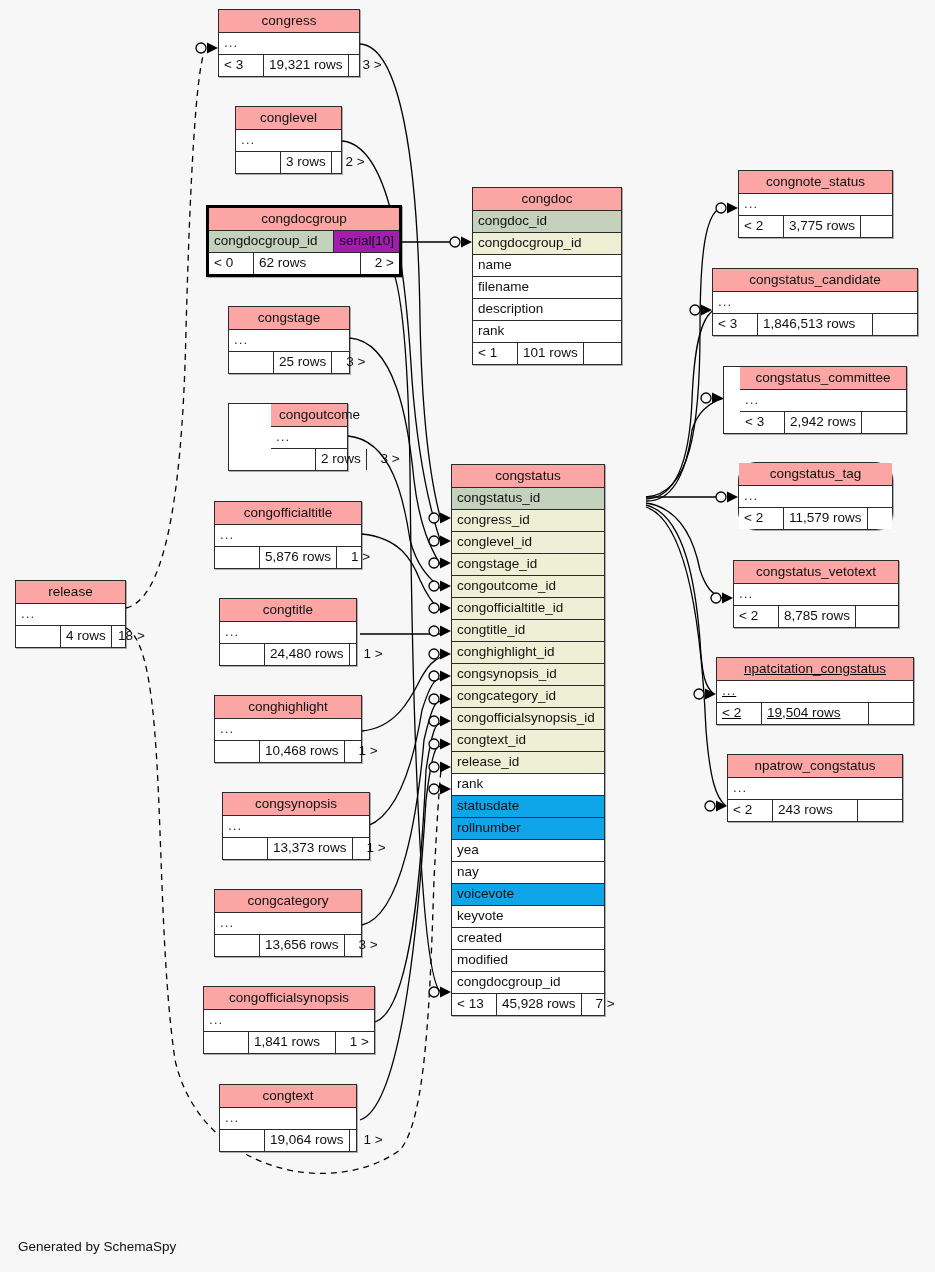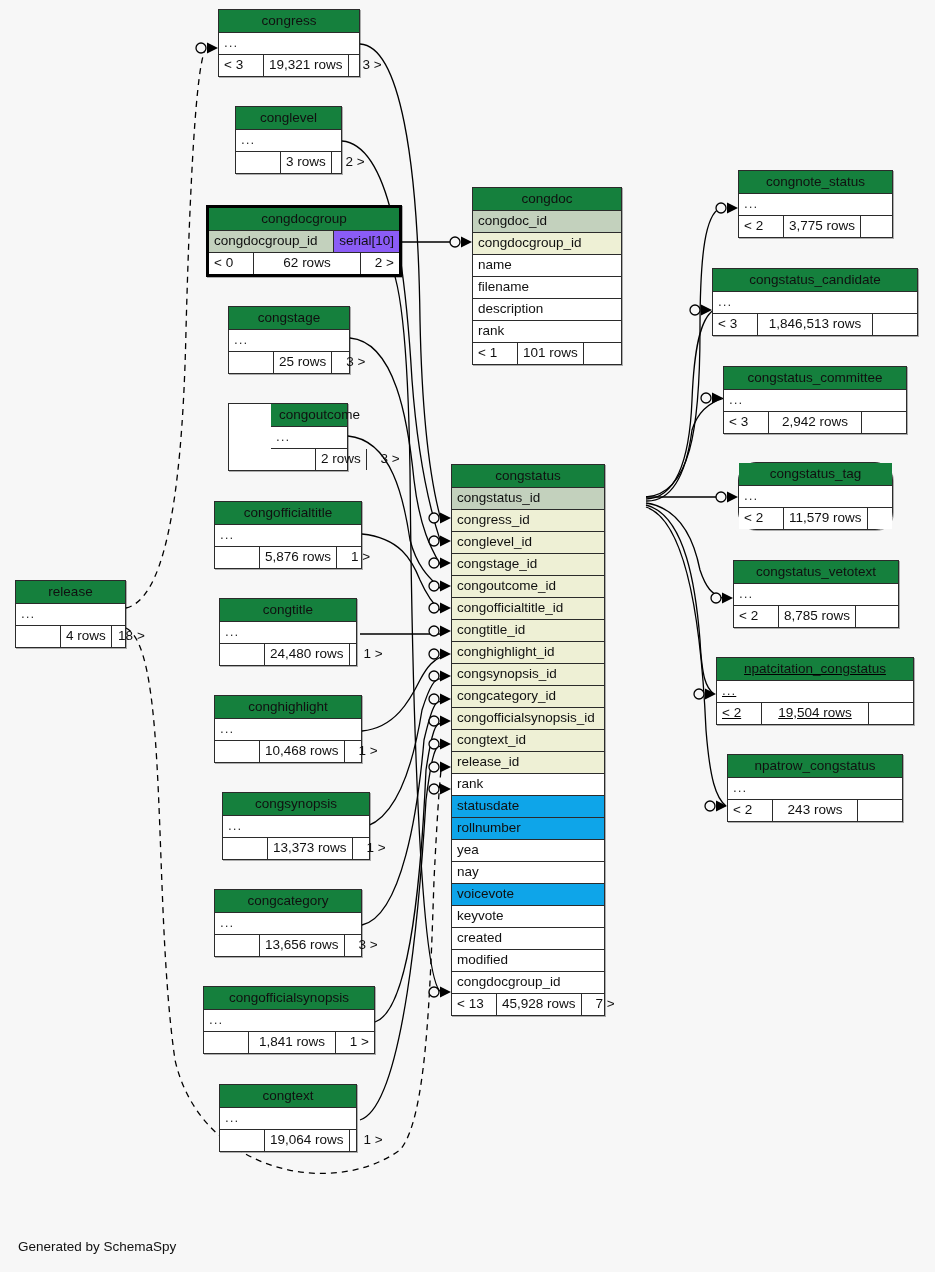--- a/index.html
+++ b/index.html
@@ -19,21 +19,21 @@
   .table{
     position:absolute;
     border:1px solid #2b2b2b;
     background:#fff;
     box-sizing:border-box;
     box-shadow:1px 1px 0 rgba(0,0,0,.30);
     z-index:5;
   }
   .table.bold{border:3px solid #000;}
   .thead{
-    background:#15803d;
+    background:#fca5a5;
     border-bottom:1px solid #2b2b2b;
     text-align:center;
     font-size:13.5px;
     color:#101010;
     padding:3px 8px 4px 8px;
     line-height:15px;
     white-space:nowrap;
   }
   .row{
     font-size:13.5px;
@@ -44,31 +44,31 @@
     white-space:nowrap;
     background:#ffffff;
   }
   .row.pk{background:#c3d1bd;}
   .row.fk{background:#eef0d5;}
   .row.idx{background:#0ea5e9;}
   .row.plain{background:#ffffff;}
   .row.ellipsis{color:#333;letter-spacing:1px;}
   .row.twocol{display:flex;padding:0;}
   .row.twocol > .c1{flex:1;padding:2px 5px 3px 5px;background:#c3d1bd;border-right:1px solid #2b2b2b;}
-  .row.twocol > .c2{padding:2px 5px 3px 5px;background:#8b5cf6;}
+  .row.twocol > .c2{padding:2px 5px 3px 5px;background:#a21caf;}
   .foot{
     display:flex;
     font-size:13.5px;
     color:#101010;
     line-height:16px;
     background:#fff;
   }
   .foot .f{padding:2px 5px 3px 5px;white-space:nowrap;}
   .foot .fl{min-width:34px;border-right:1px solid #2b2b2b;text-align:left;}
-  .foot .fc{flex:1;border-right:1px solid #2b2b2b;text-align:center;}
+  .foot .fc{flex:1;border-right:1px solid #2b2b2b;text-align:left;}
   .foot .fr{min-width:28px;text-align:right;}
   .foot .fr.empty{min-width:34px;}
   .credit{
     position:absolute;
     left:18px;top:1239px;
     font-size:13.5px;
     color:#111;
   }
 </style>
 </head>
@@ -303,21 +303,21 @@
 <div class="table" style="left:712px;top:268px;width:206px;">
   <div class="thead">congstatus_candidate</div>
   <div class="row ellipsis">...</div>
   <div class="foot">
     <span class="f fl">&lt; 3</span>
     <span class="f fc">1,846,513 rows</span>
     <span class="f fr empty"></span>
   </div>
 </div>
 
-<div class="table" style="left:723px;top:366px;width:184px;">
+<div class="table" style="left:723px;top:366px;width:184px;padding-left:16px;">
   <div class="thead">congstatus_committee</div>
   <div class="row ellipsis">...</div>
   <div class="foot">
     <span class="f fl">&lt; 3</span>
     <span class="f fc">2,942 rows</span>
     <span class="f fr empty"></span>
   </div>
 </div>
 
 <div class="table" style="left:738px;top:462px;width:155px;border-radius:18px;">

